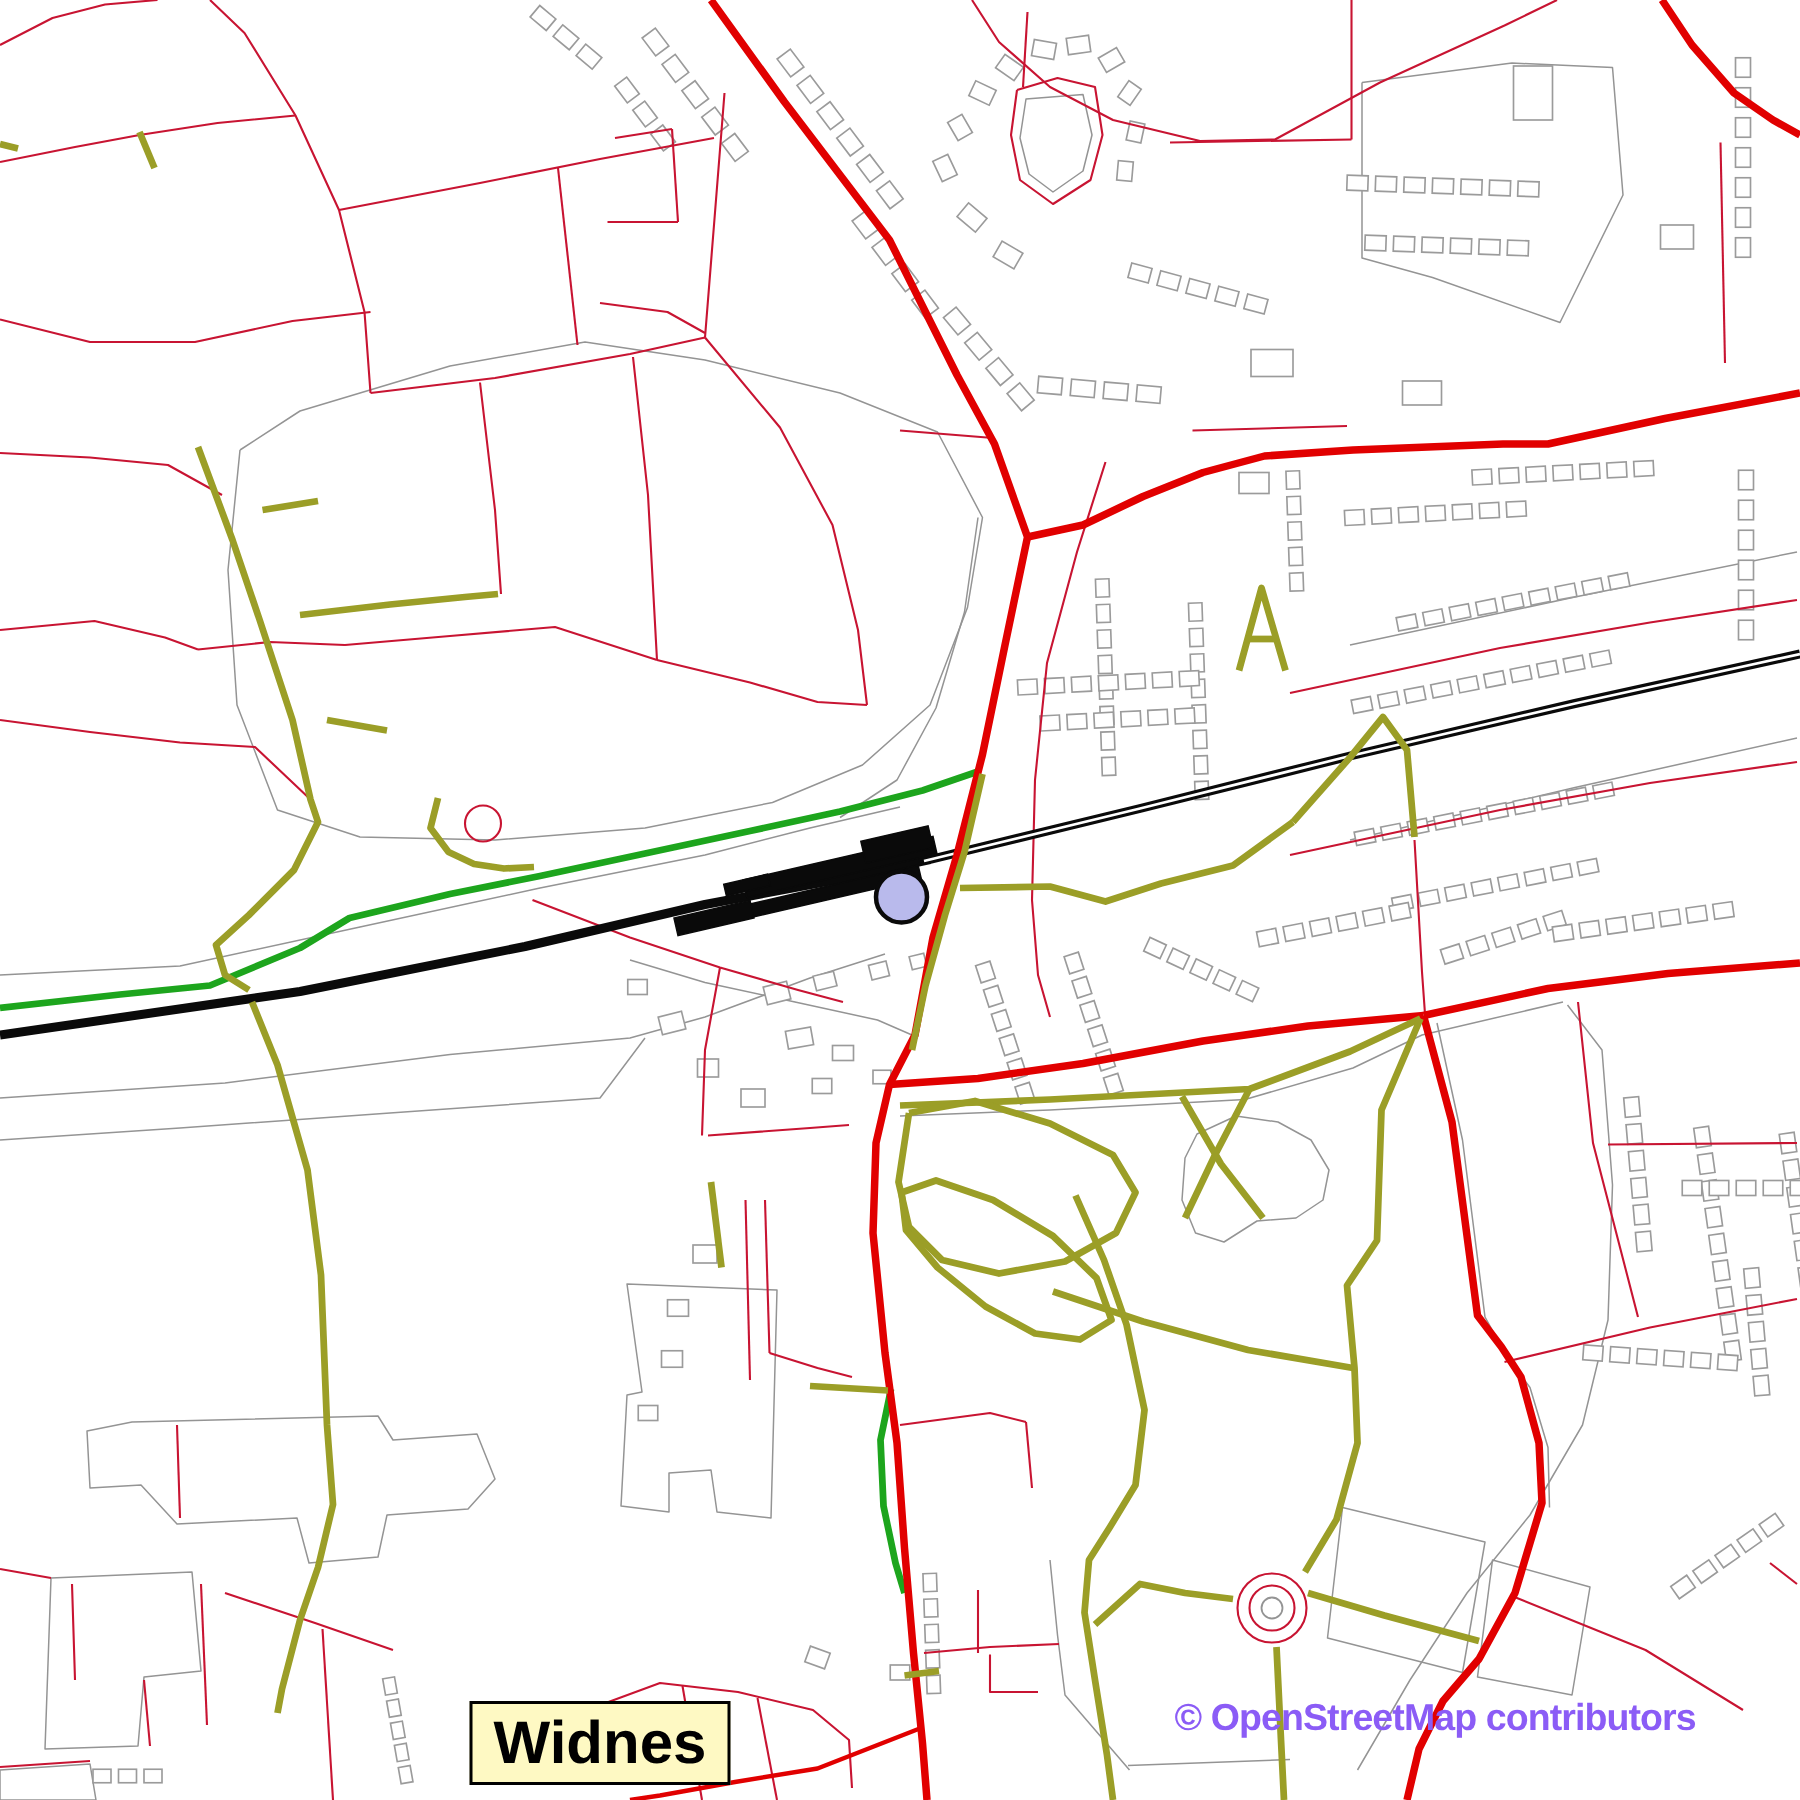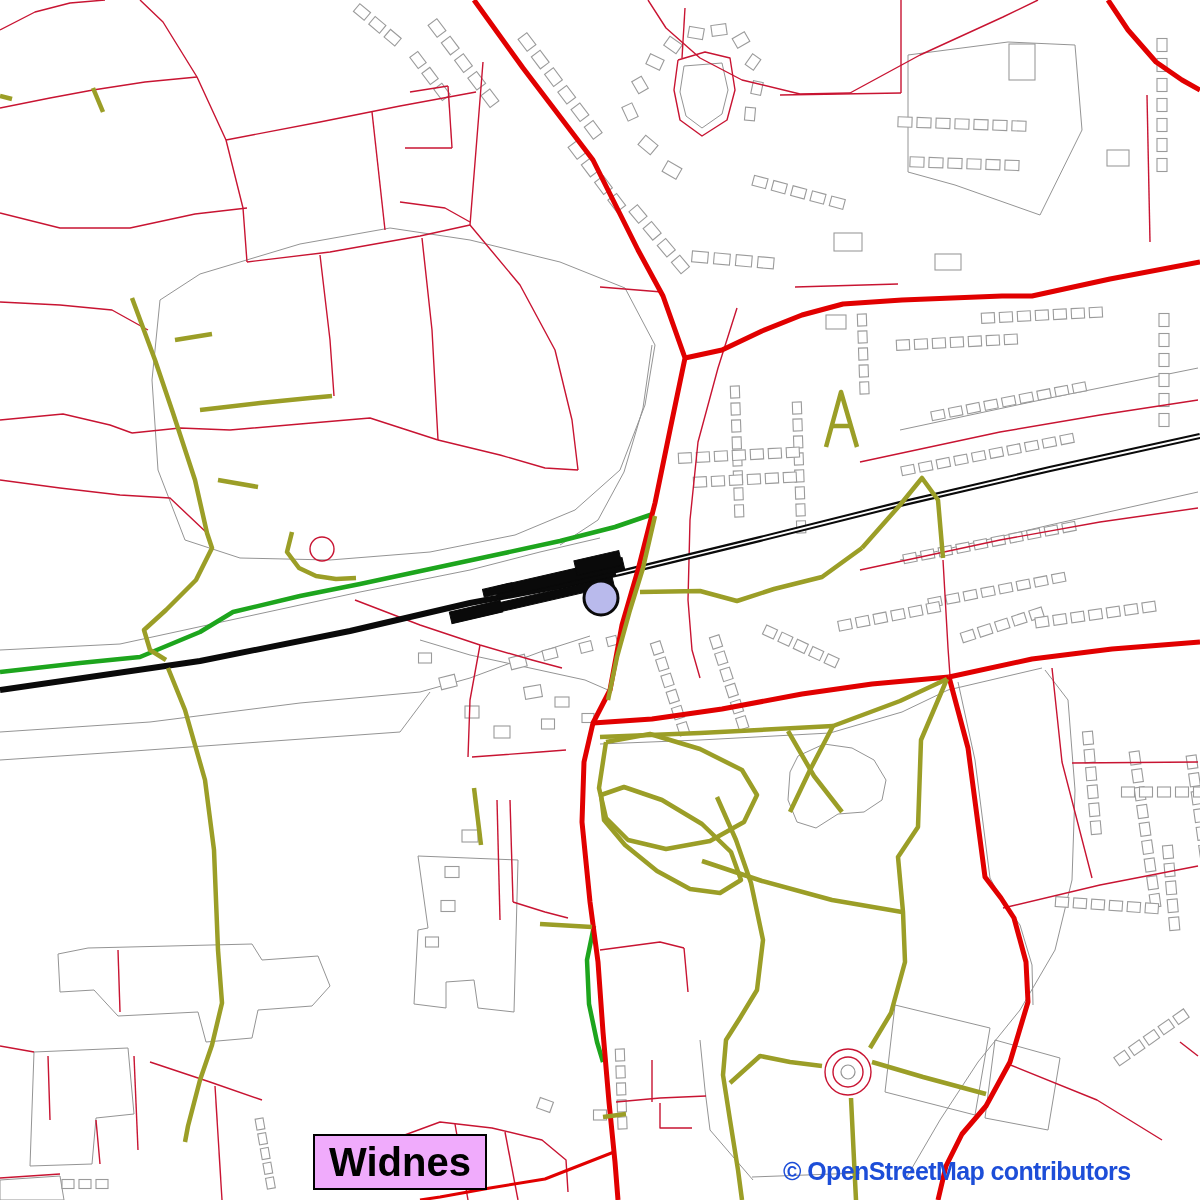--- a/index.html
+++ b/index.html
@@ -1,24 +1,24 @@
 <!DOCTYPE html>
 <html><head>
 <meta charset="utf-8">
 <style>
   html,body{margin:0;padding:0;background:#fff;}
   .map{position:relative;width:1200px;height:1200px;background:#ffffff;overflow:hidden;
        font-family:"Liberation Sans", sans-serif;}
   .map svg{position:absolute;left:0;top:0;}
   .place-label{position:absolute;left:313px;top:1134px;width:174px;height:56px;
-       background:#f0abfc;border:2px solid #000;box-sizing:border-box;
+       background:#fef9c3;border:2px solid #000;box-sizing:border-box;
        display:flex;align-items:center;justify-content:center;
        font-weight:bold;font-size:40px;color:#000;}
   .attribution{position:absolute;left:783px;top:1130px;font-weight:bold;font-size:25px;
-       line-height:31px;color:#1d4ed8;letter-spacing:-0.6px;white-space:nowrap;margin-top:26px;}
+       line-height:31px;color:#8b5cf6;letter-spacing:-0.6px;white-space:nowrap;}
 </style>
 </head>
 <body>
 
 <div class="map">
   <svg id="map-svg" xmlns="http://www.w3.org/2000/svg" width="1200" height="1200" viewBox="0 0 1200 1200">
       <g>
         <polyline points="160,300 200,274 300,244 390,228 470,240 560,262 625,288 655,345 645,405 620,470 575,510 515,535 430,552 330,560 240,558 185,540 158,470 152,380 160,300" fill="none" stroke="#949494" stroke-width="1" stroke-linejoin="round" stroke-linecap="butt"></polyline>
         <polyline points="0,650 120,644 240,618 360,592 470,570 540,552 600,538" fill="none" stroke="#949494" stroke-width="1" stroke-linejoin="round" stroke-linecap="butt"></polyline>
         <polyline points="0,732 150,722 300,703 420,692 470,678 540,652 590,636" fill="none" stroke="#949494" stroke-width="1" stroke-linejoin="round" stroke-linecap="butt"></polyline>

